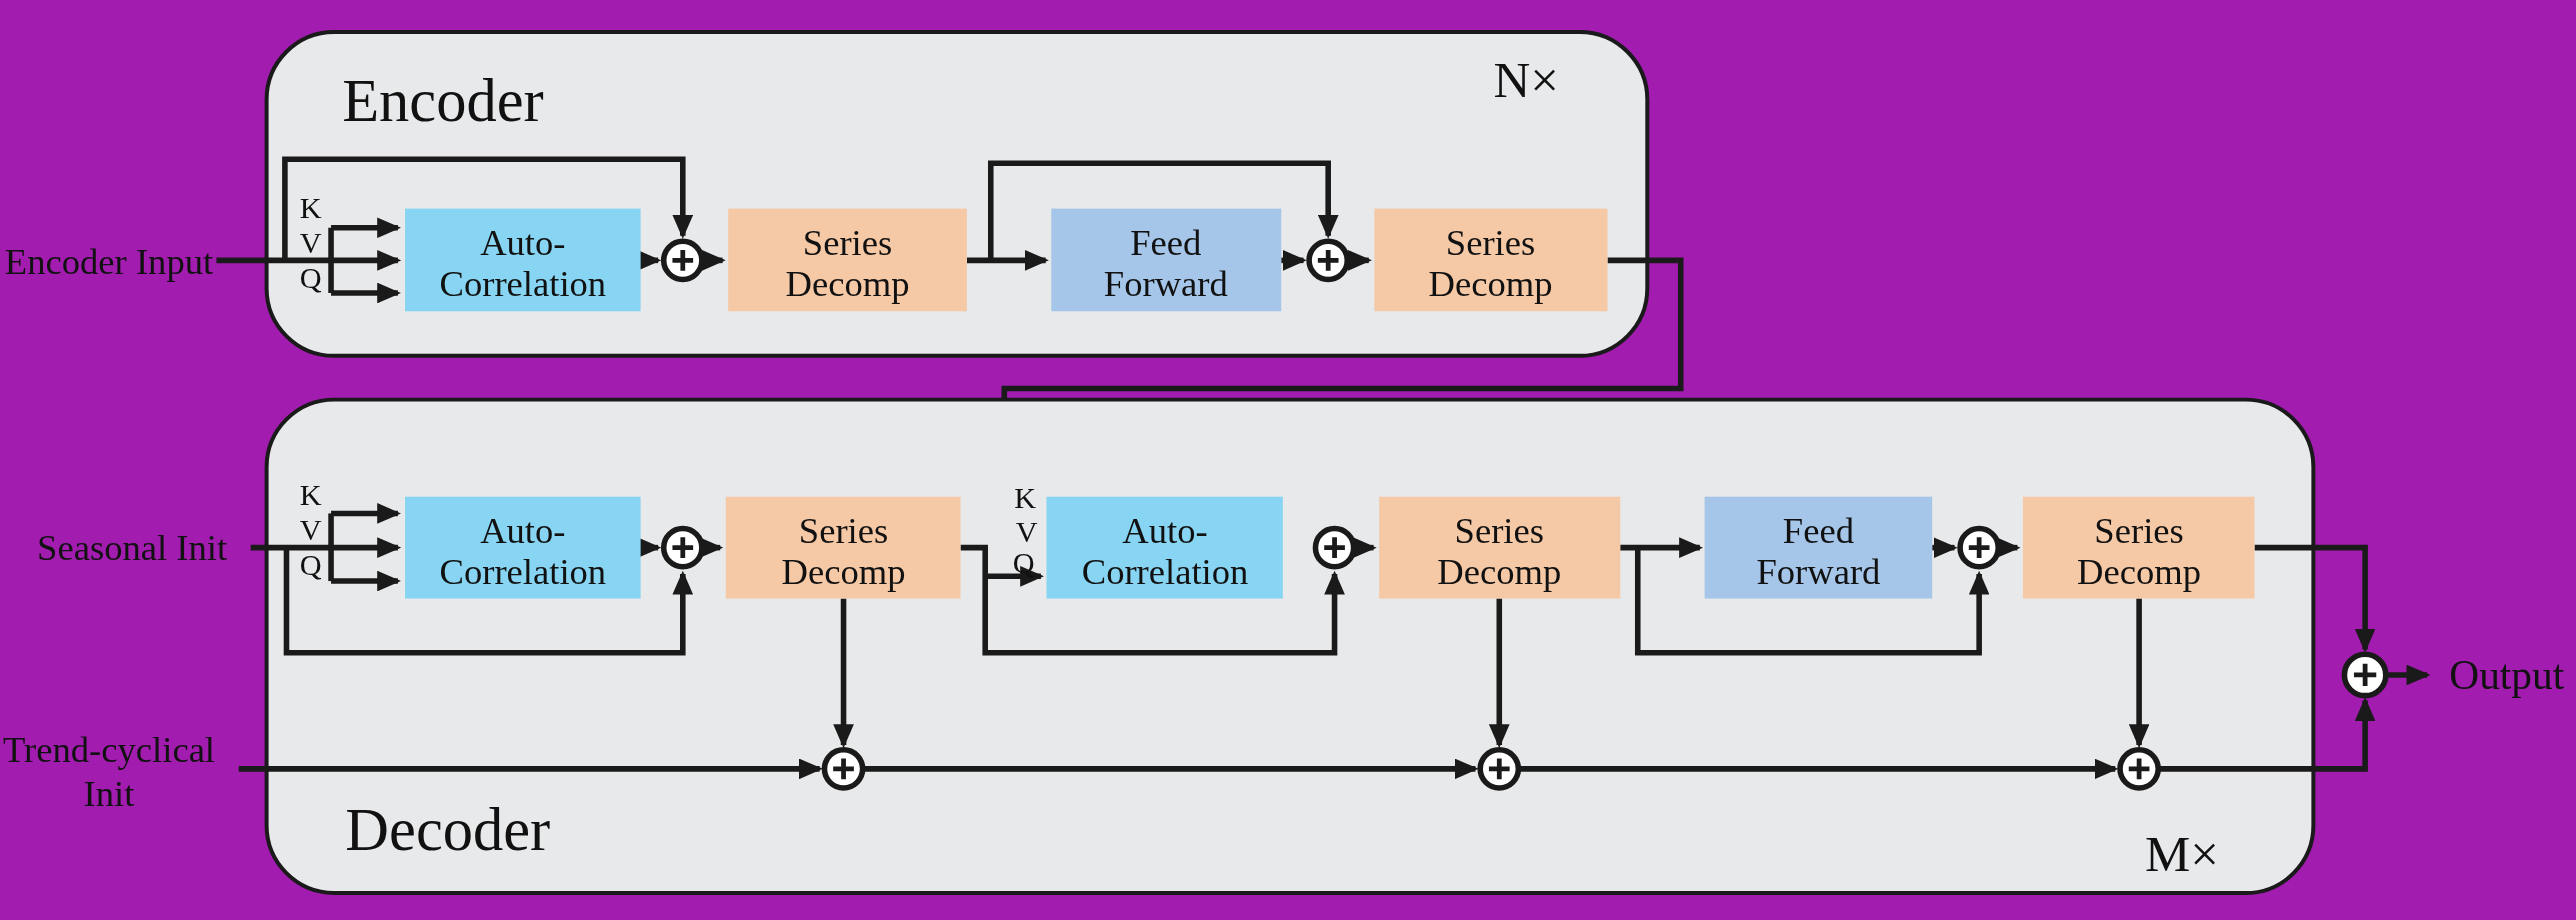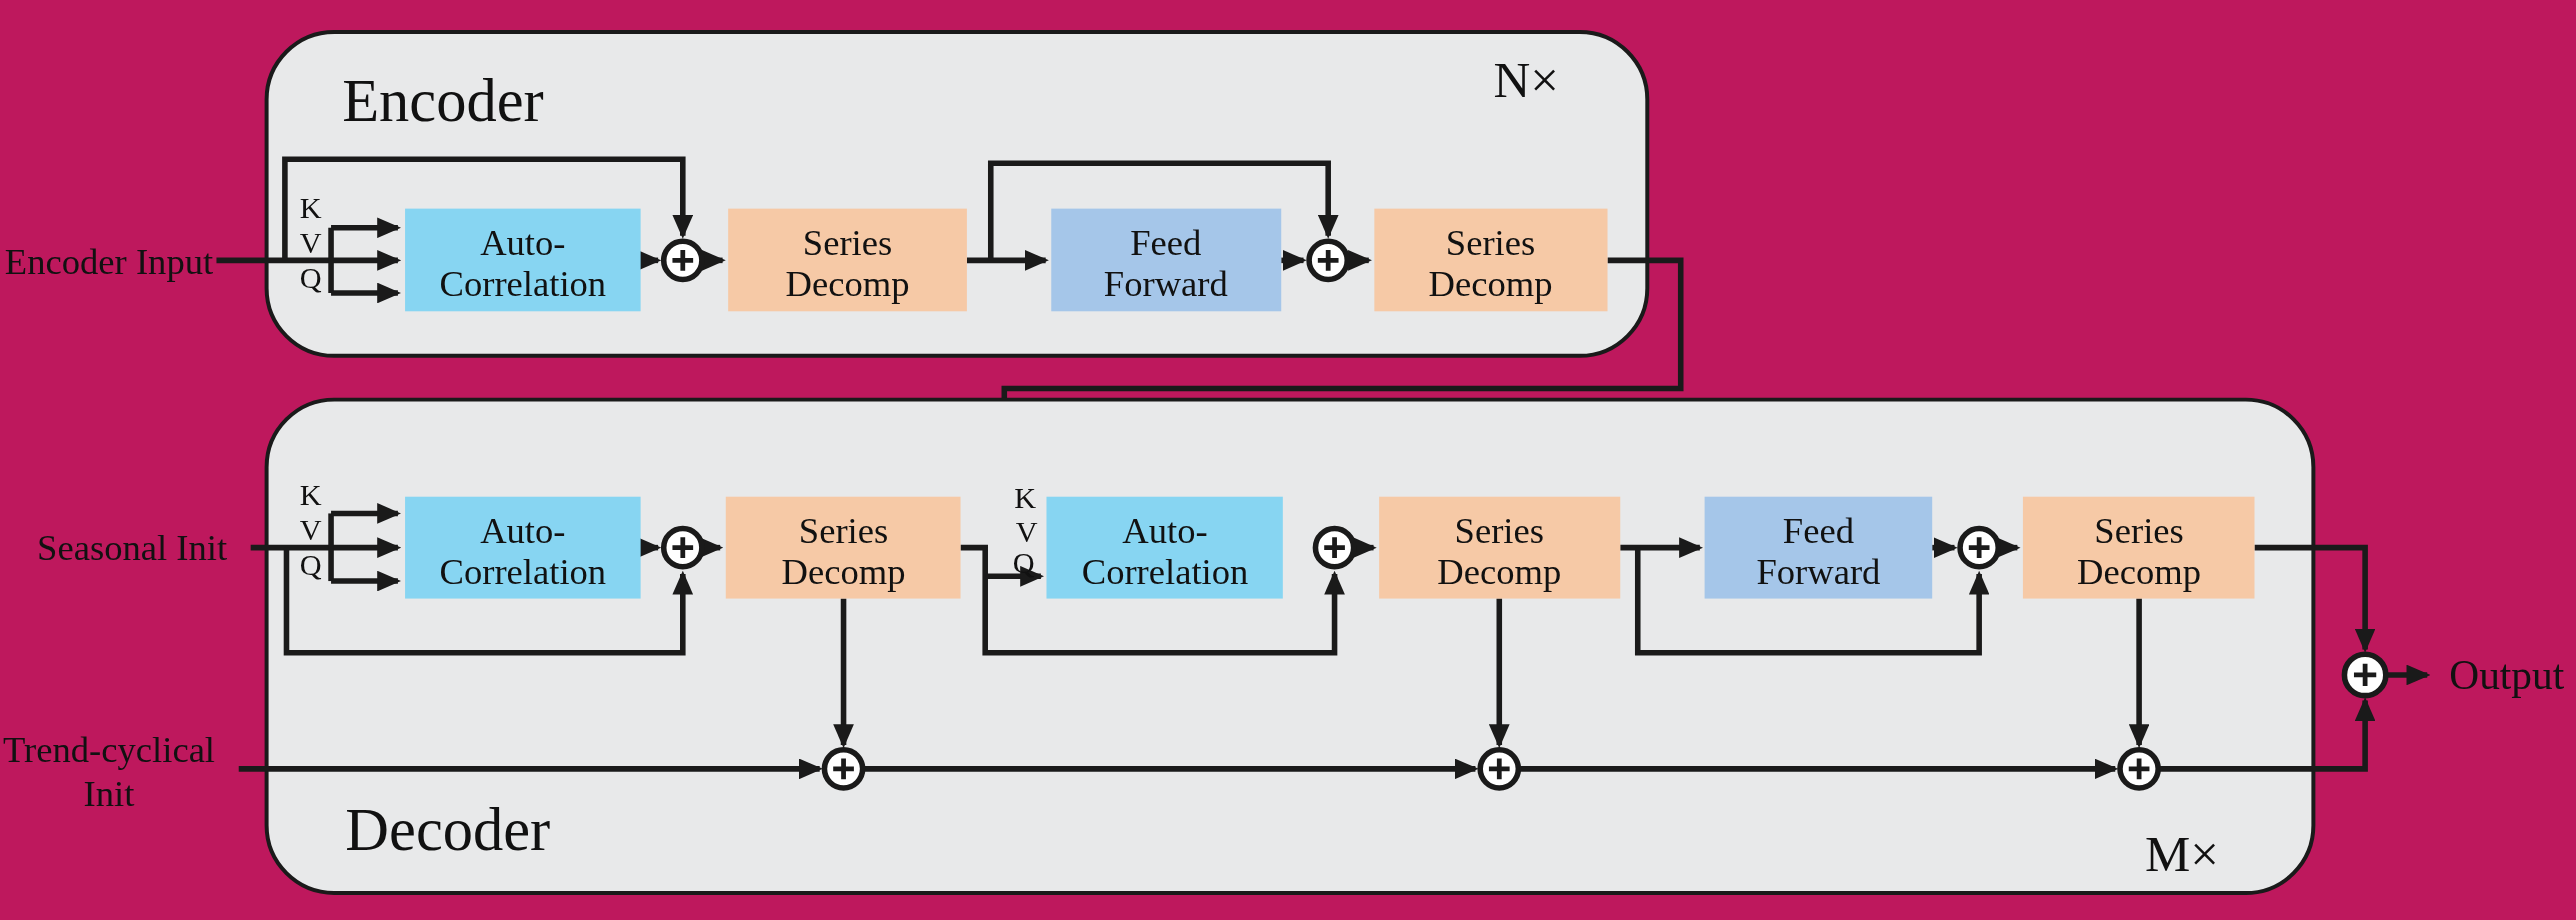--- a/index.html
+++ b/index.html
@@ -1,16 +1,16 @@
 <!DOCTYPE html>
 <html style="--c-container: #e8e9ea; --c-line: #1a1a1a; --c-ac: #87d5f2; --c-ff: #a5c6e9; --c-sd: #f6c9a6;font-size:12.7px"><head>
 <meta charset="utf-8">
 <style>
   html,body{margin:0;padding:0;background:#ffffff;}
-  .stage{position:relative;width:2576px;height:921px;background:#be185d;overflow:hidden;}
+  .stage{position:relative;width:2576px;height:921px;background:#a21caf;overflow:hidden;}
   svg{display:block;}
   text{font-family:"Liberation Serif","DejaVu Serif",serif;fill:#111111;}
   .t-title{font-size:76px;}
   .t-repeat{font-size:64px;text-anchor:middle;}
   .t-io{font-size:46px;text-anchor:middle;}
   .t-blk{font-size:46px;text-anchor:middle;}
   .t-kvq{font-size:38px;text-anchor:end;}
   .t-out{font-size:52px;text-anchor:middle;}
   .container-box{fill:var(--c-container);stroke:var(--c-line);stroke-width:5;}
   .blk-ac{fill:var(--c-ac);}

